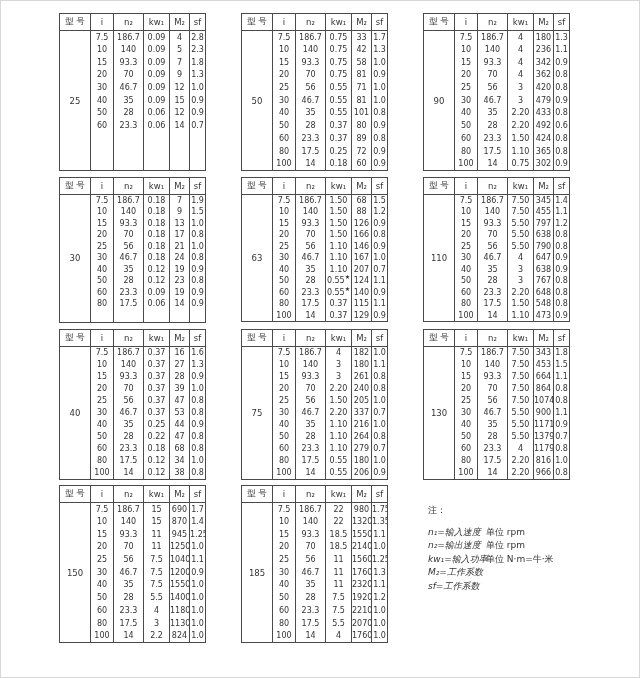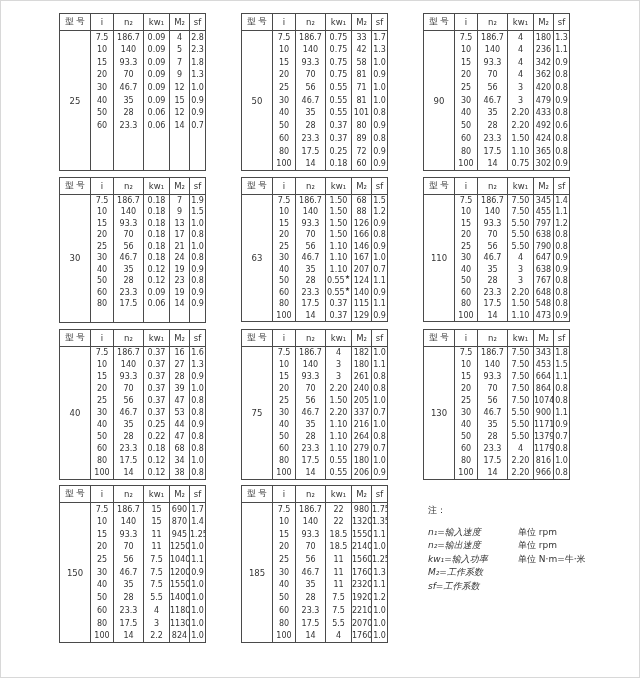--- a/index.html
+++ b/index.html
@@ -73,21 +73,21 @@
   .notes{
     position:absolute;
     left:427px;top:503px;
     font-size:9px;
     color:#333333;
     line-height:13.5px;
   }
   .notes-title{margin-bottom:8px;}
   .note-line{display:flex;}
   .note-line .term{display:inline-block;width:58px;white-space:nowrap;font-style:italic;}
-  .note-line .unit{display:inline-block;white-space:nowrap;margin-left:32px;}
+  .note-line .unit{display:inline-block;white-space:nowrap;}
 </style>
 </head>
 <body>
 
 <div class="page">
 
   <div id="tables-root">
       <table class="gtable pos-0 band-a">
     <colgroup>
       <col class="c0">

